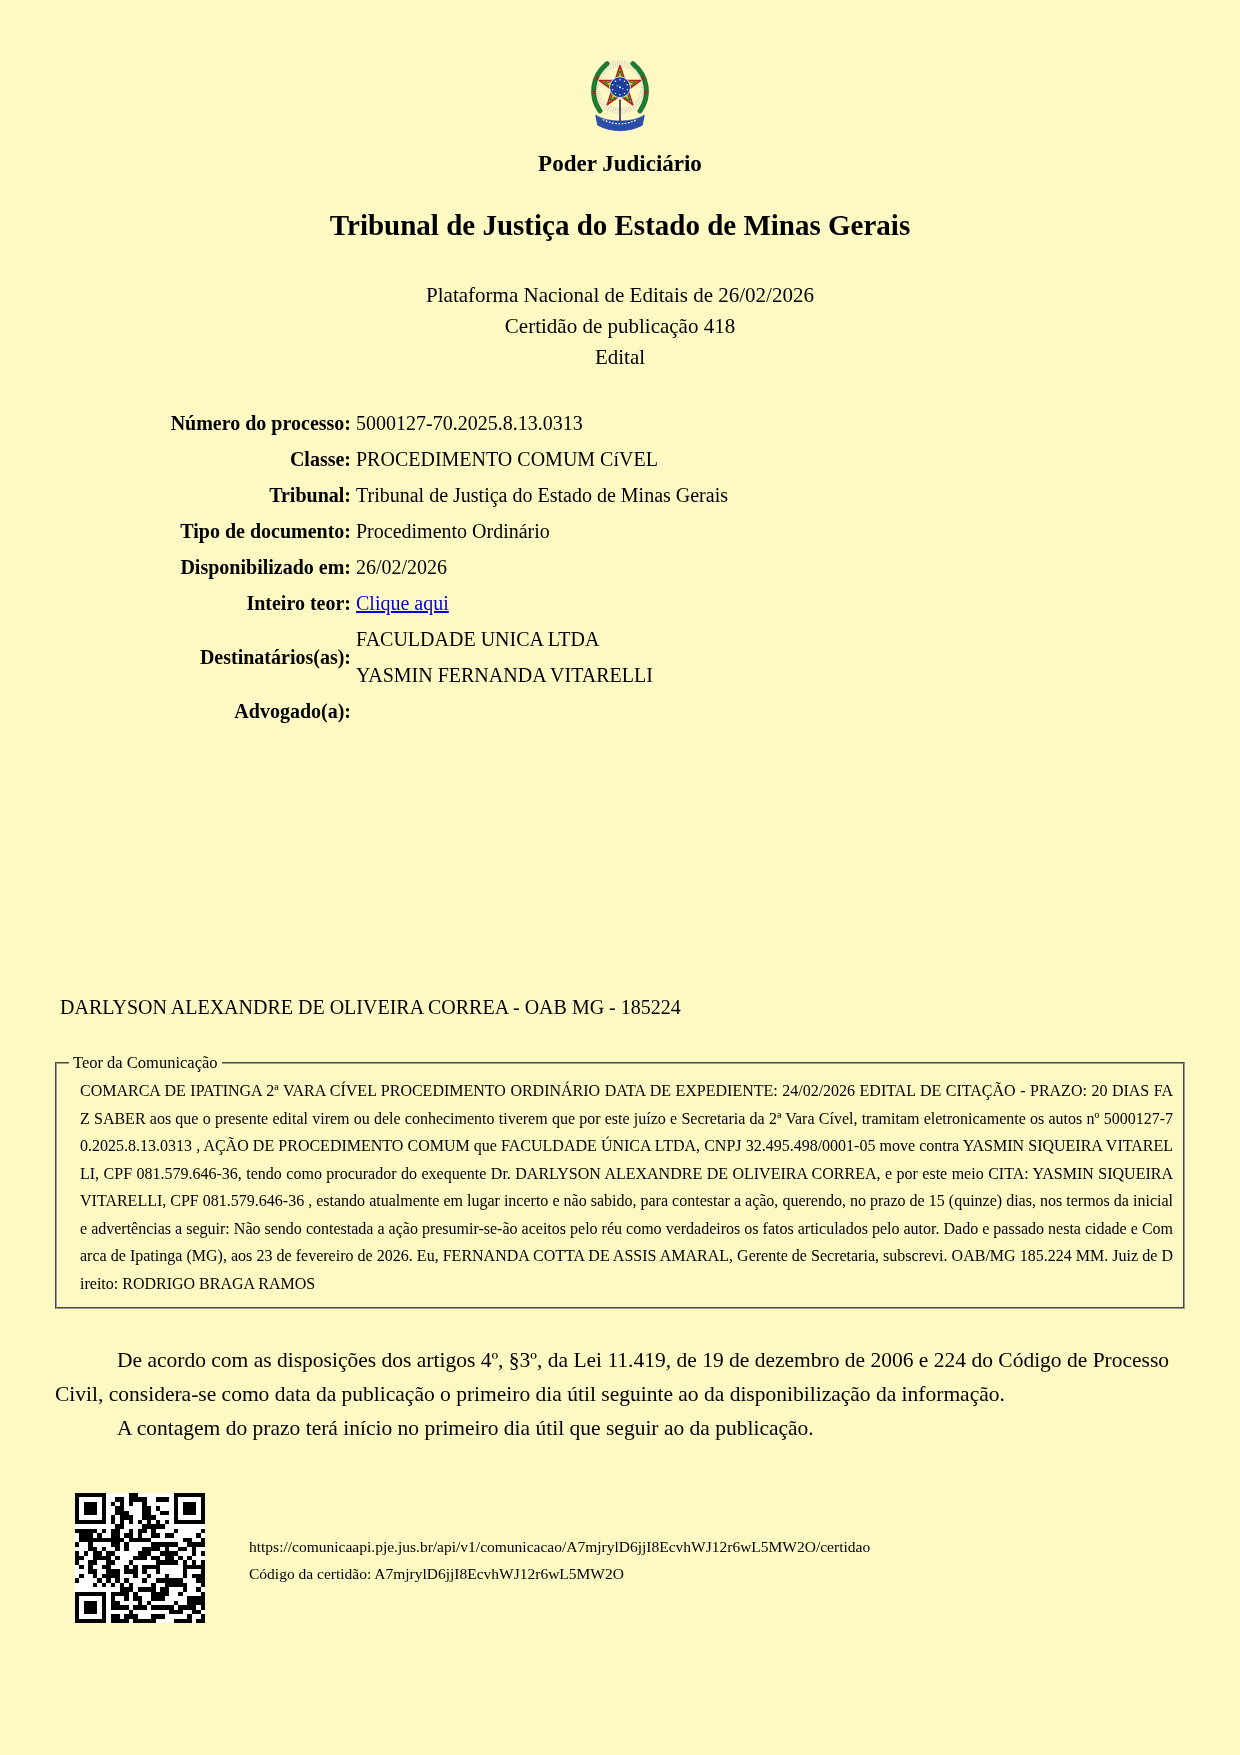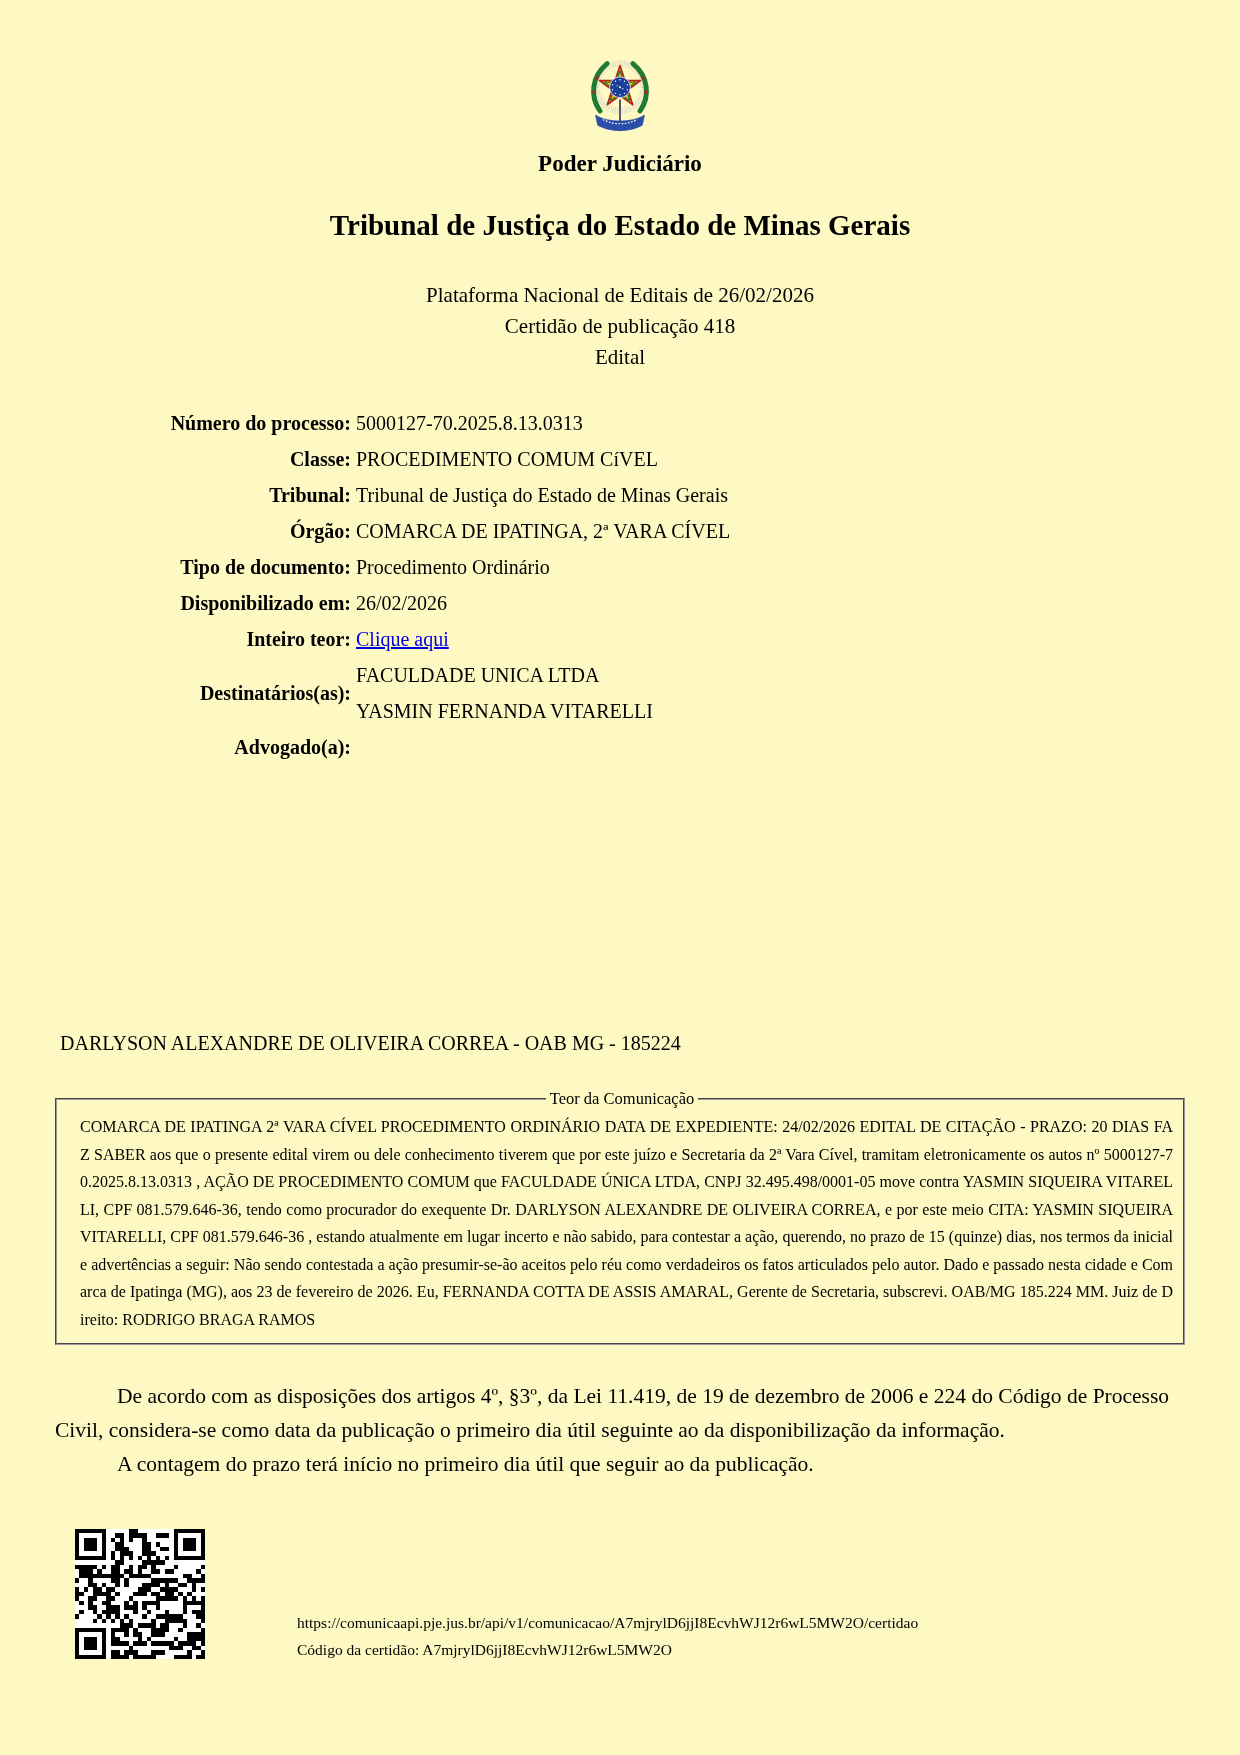--- a/index.html
+++ b/index.html
@@ -63,42 +63,40 @@
   
   .comm {
     margin-top: 28px;
     border: 2px groove #9a9a9a;
     padding: 4px 10px 10px 10px;
   }
   .comm legend {
     font-size: 16.5px;
     padding: 0 4px;
     margin-left: 2px;
-    text-align: center;
   }
   .comm-body {
     font-size: 16px;
     line-height: 27.5px;
     text-align: justify;
     word-break: break-all;
     margin-left: 13px;
   }
   
   .legal {
     margin-top: 34px;
     font-size: 21.5px;
     line-height: 34px;
   }
   .legal p { text-indent: 62px; }
   
   .footer {
     margin-top: 48px;
     display: flex;
-    align-items: flex-end;
-    gap: 48px;
+    align-items: center;
   }
   .qr-wrap {
     margin-left: 20px;
     flex: 0 0 130px;
   }
   .cert-text {
     margin-left: 44px;
     font-size: 15.5px;
     line-height: 27px;
   }
@@ -163,24 +161,20 @@
       <div class="flabel">Número do processo:</div>
       <div class="fvalue">5000127-70.2025.8.13.0313</div>
     </div>
     <div class="frow">
       <div class="flabel">Classe:</div>
       <div class="fvalue">PROCEDIMENTO COMUM CíVEL</div>
     </div>
     <div class="frow">
       <div class="flabel">Tribunal:</div>
       <div class="fvalue">Tribunal de Justiça do Estado de Minas Gerais</div>
-    </div>
-    <div class="frow">
-      <div class="flabel">Órgão:</div>
-      <div class="fvalue">COMARCA DE IPATINGA, 2ª VARA CÍVEL</div>
     </div>
     <div class="frow">
       <div class="flabel">Tipo de documento:</div>
       <div class="fvalue">Procedimento Ordinário</div>
     </div>
     <div class="frow">
       <div class="flabel">Disponibilizado em:</div>
       <div class="fvalue">26/02/2026</div>
     </div>
     <div class="frow">

